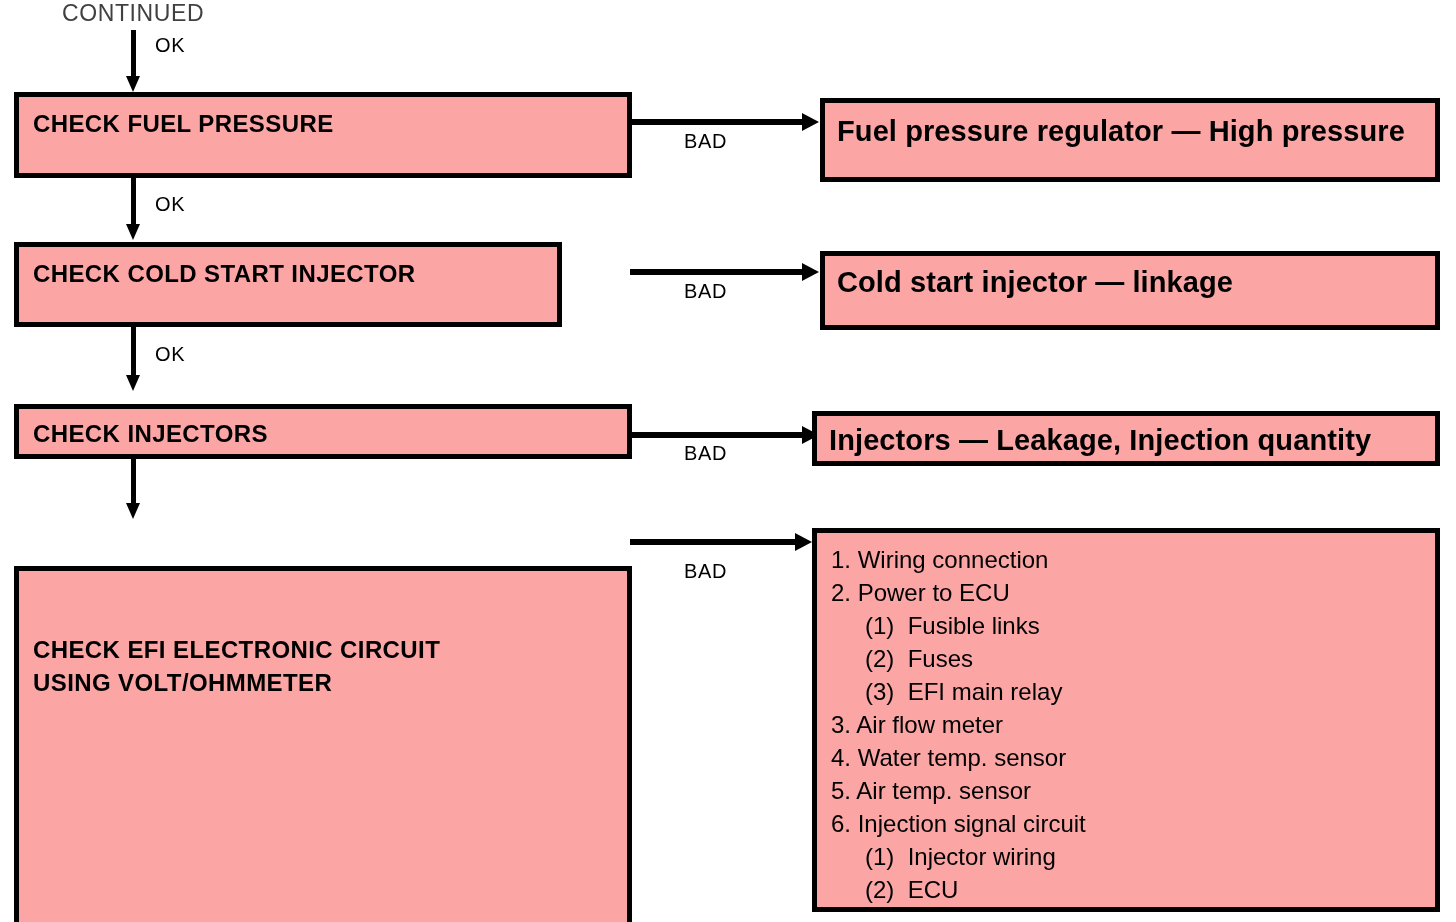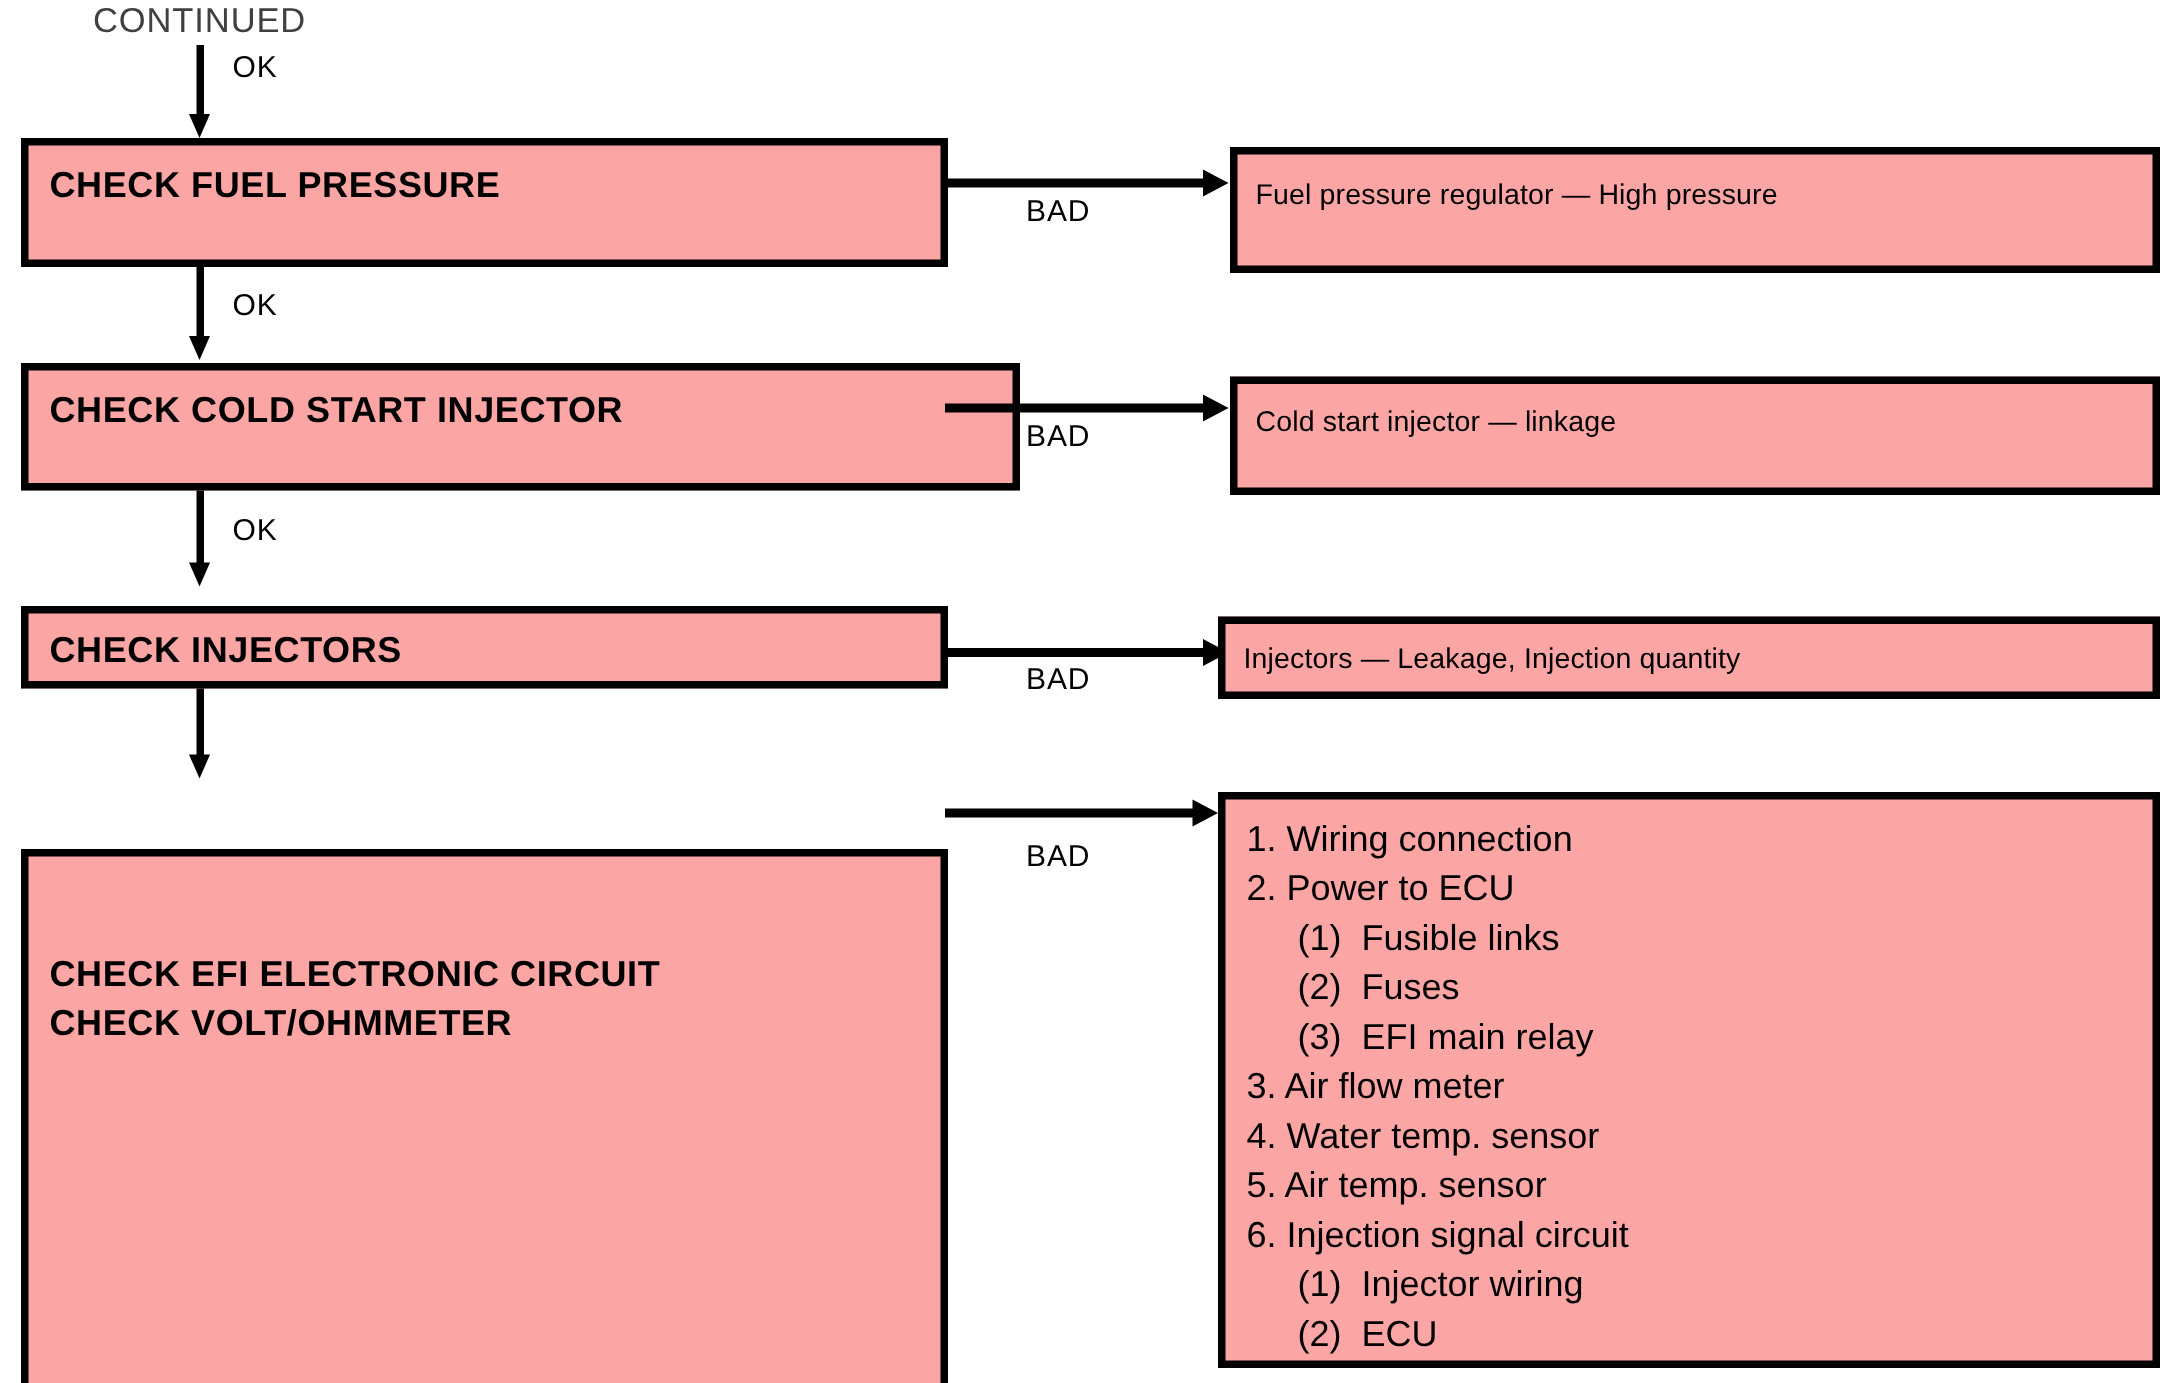--- a/index.html
+++ b/index.html
@@ -26,22 +26,22 @@
     color: #000000;
     white-space: pre;
   }
   .check-label {
     font-weight: bold;
     font-size: 24px;
     letter-spacing: 0.4px;
     line-height: 33px;
   }
   .result-label {
-    font-weight: normal;
-    font-size: 19px;
+    font-weight: bold;
+    font-size: 29px;
     line-height: 30px;
     letter-spacing: 0.1px;
   }
   .ok-label, .bad-label {
     position: absolute;
     font-size: 20px;
     color: #000000;
     letter-spacing: 0.6px;
     white-space: pre;
   }
@@ -112,21 +112,21 @@
   <div class="bad-label" style="left:684px; top:130px;">BAD</div>
 
   <div class="box" style="left:820px; top:98px; width:620px; height:84px;">
     <div class="box-label result-label" style="left:12px; top:13px;">Fuel pressure regulator — High pressure</div>
   </div>
 
   <div class="vline" style="left:131px; top:178px; height:48px;"></div>
   <div class="arrow-down" style="left:126px; top:224px;"></div>
   <div class="ok-label" style="left:155px; top:193px;">OK</div>
 
-  <div class="box" style="left:14px; top:242px; width:666px; height:85px;">
+  <div class="box" style="left:14px; top:242px; width:548px; height:85px;">
     <div class="box-label check-label" style="left:14px; top:10px;">CHECK COLD START INJECTOR</div>
   </div>
 
   <div class="hline" style="left:630px; top:269px; width:175px;"></div>
   <div class="arrow-right" style="left:802px; top:263px;"></div>
   <div class="bad-label" style="left:684px; top:280px;">BAD</div>
 
   <div class="box" style="left:820px; top:251px; width:620px; height:79px;">
     <div class="box-label result-label" style="left:12px; top:11px;">Cold start injector — linkage</div>
   </div>
@@ -146,21 +146,21 @@
   <div class="box" style="left:812px; top:411px; width:628px; height:55px;">
     <div class="box-label result-label" style="left:12px; top:9px;">Injectors — Leakage, Injection quantity</div>
   </div>
 
   <div class="vline" style="left:131px; top:459px; height:46px;"></div>
   <div class="arrow-down" style="left:126px; top:503px;"></div>
   <div class="ok-label" style="left:155px; top:473px;"></div>
 
   <div class="box" style="left:14px; top:518px; width:618px; height:387px;margin-top:48px;">
     <div class="box-label check-label" style="left:14px; top:62px;">CHECK EFI ELECTRONIC CIRCUIT</div>
-    <div class="box-label check-label" style="left:14px; top:95px;">CHECK VOLT/OHMMETER</div>
+    <div class="box-label check-label" style="left:14px; top:95px;">USING VOLT/OHMMETER</div>
   </div>
 
   <div class="hline" style="left:630px; top:539px; width:168px;"></div>
   <div class="arrow-right" style="left:795px; top:533px;"></div>
   <div class="bad-label" style="left:684px; top:560px;">BAD</div>
 
   <div class="box" style="left:812px; top:528px; width:628px; height:384px;">
     <div class="list-block" style="left:14px; top:10px;"><span class="list-row">1. Wiring connection</span><span class="list-row">2. Power to ECU</span><span class="list-row sub">(1)  Fusible links</span><span class="list-row sub">(2)  Fuses</span><span class="list-row sub">(3)  EFI main relay</span><span class="list-row">3. Air flow meter</span><span class="list-row">4. Water temp. sensor</span><span class="list-row">5. Air temp. sensor</span><span class="list-row">6. Injection signal circuit</span><span class="list-row sub">(1)  Injector wiring</span><span class="list-row sub">(2)  ECU</span></div>
   </div>
 

